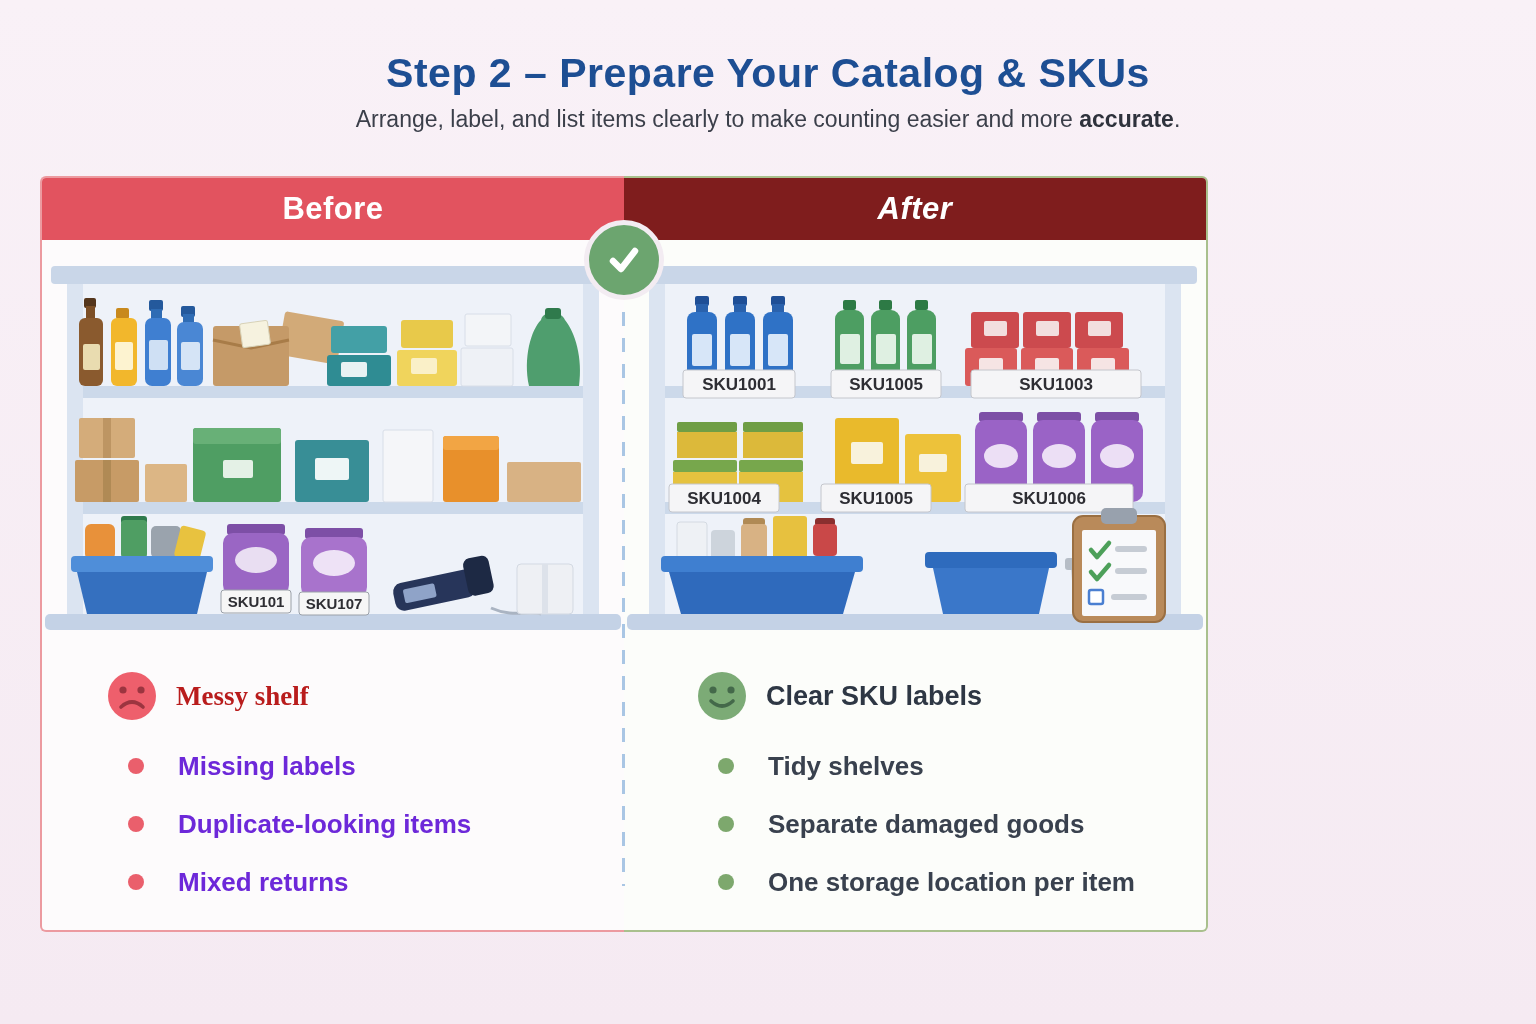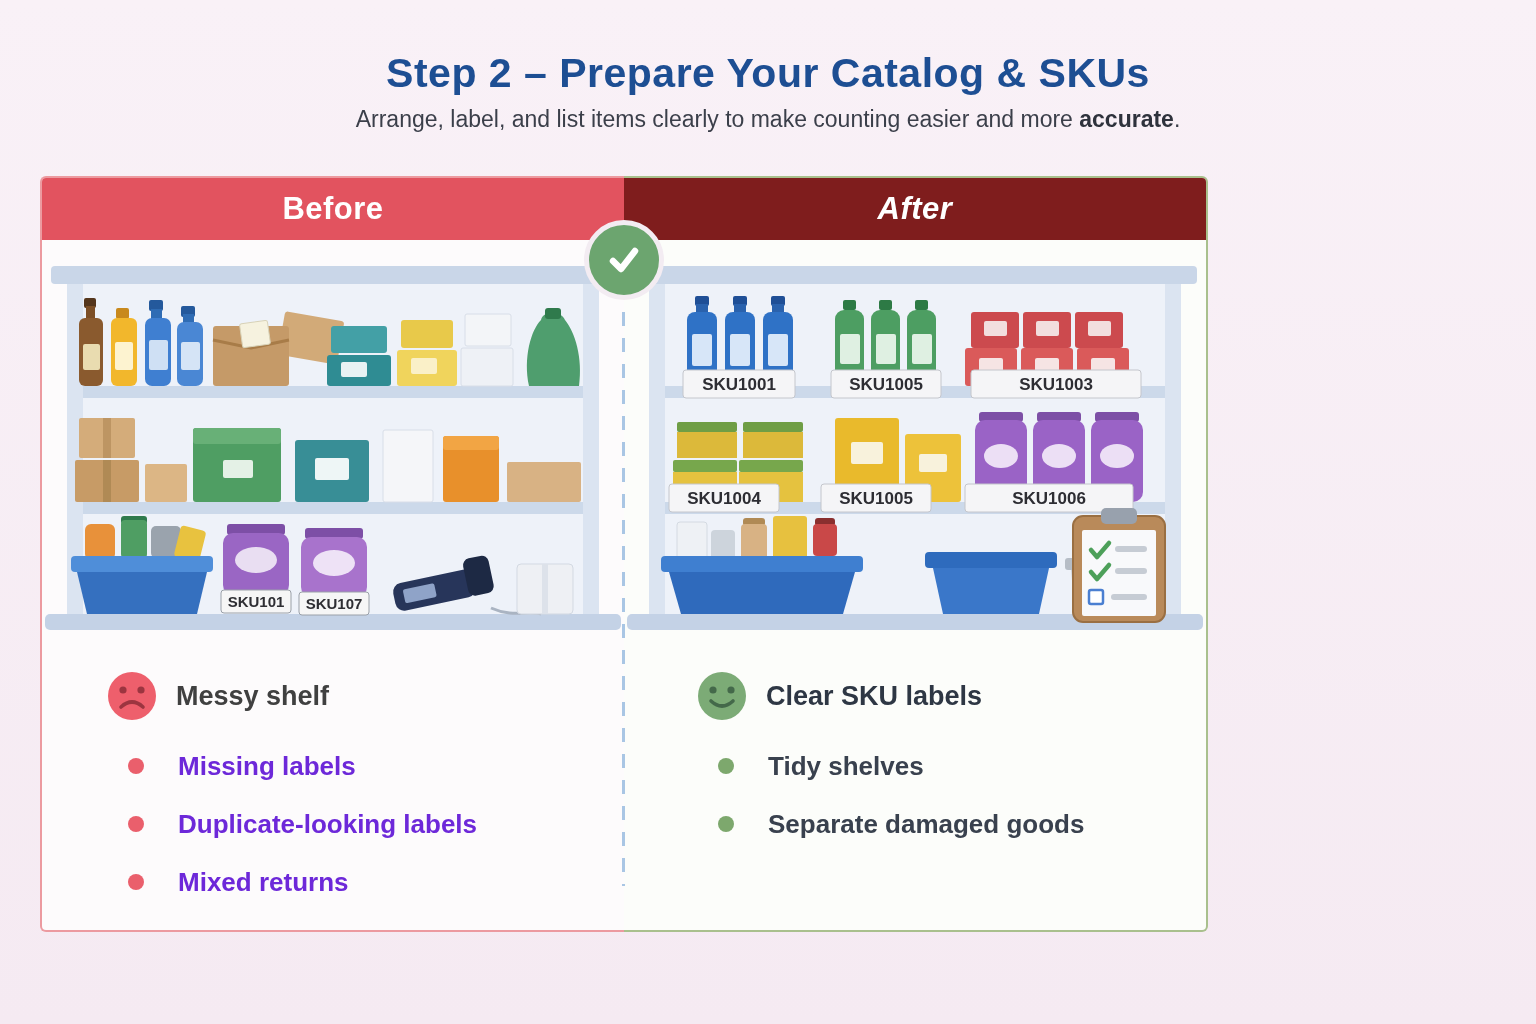--- a/index.html
+++ b/index.html
@@ -35,21 +35,21 @@
     width:80px; height:80px; border-radius:50%; background:#6ca56f;
     border:5px solid #f3ecf2; display:flex; align-items:center; justify-content:center; z-index:6; }
   .divider-line { position:absolute; left:50%; top:136px; margin-left:-2px; width:3px; height:574px;
     background:repeating-linear-gradient(180deg,#a9c6e4 0 14px, transparent 14px 26px); z-index:2; }
 
   .list { position:absolute; top:492px; left:64px; }
   .panel-after .list { left:72px; }
   .list-heading { display:flex; align-items:center; gap:18px; }
   .face-icon { width:52px; height:52px; flex:0 0 52px; }
   .heading-text { font-size:27px; font-weight:700; }
-  .panel-before .heading-text { color:#404040; }
+  .panel-before .heading-text { color:#b91c1c;font-family:Liberation Serif, serif; }
   .panel-after  .heading-text { color:#2e3744; }
   .bullet { display:flex; align-items:center; margin-top:30px; }
   .dot { width:16px; height:16px; border-radius:50%; margin-left:22px; margin-right:34px; flex:0 0 16px; }
   .panel-before .dot { background:#ea5f6c; }
   .panel-after  .dot { background:#7da86d; }
   .bullet-text { font-size:26px; font-weight:600; line-height:28px; }
   .panel-before .bullet-text { color:#6d28d9; }
   .panel-after  .bullet-text { color:#39414e; }
 </style>
 </head>
@@ -200,21 +200,21 @@
             <path d="M15,37 Q26,27 37,37" stroke="#9c3540" stroke-width="3.6" fill="none" stroke-linecap="round"></path>
           </svg>
           <span class="heading-text">Messy shelf</span>
         </div>
         <div class="bullet">
           <span class="dot"></span>
           <span class="bullet-text">Missing labels</span>
         </div>
         <div class="bullet">
           <span class="dot"></span>
-          <span class="bullet-text">Duplicate-looking labels</span>
+          <span class="bullet-text">Duplicate-looking items</span>
         </div>
         <div class="bullet">
           <span class="dot"></span>
           <span class="bullet-text">Mixed returns</span>
         </div>
       </div>
     </div>
 
     <div class="panel panel-after">
       <div class="panel-header after-header">After</div>
@@ -371,20 +371,24 @@
           <span class="heading-text">Clear SKU labels</span>
         </div>
         <div class="bullet">
           <span class="dot"></span>
           <span class="bullet-text">Tidy shelves</span>
         </div>
         <div class="bullet">
           <span class="dot"></span>
           <span class="bullet-text">Separate damaged goods</span>
         </div>
+        <div class="bullet">
+          <span class="dot"></span>
+          <span class="bullet-text">One storage location per item</span>
+        </div>
       </div>
     </div>
 
     <div class="divider-line"></div>
     <div class="check-badge">
       <svg width="42" height="42" viewBox="0 0 42 42">
         <path d="M10 22 L18 30 L32 12" stroke="#ffffff" stroke-width="6.5" fill="none" stroke-linecap="round" stroke-linejoin="round"></path>
       </svg>
     </div>
 

